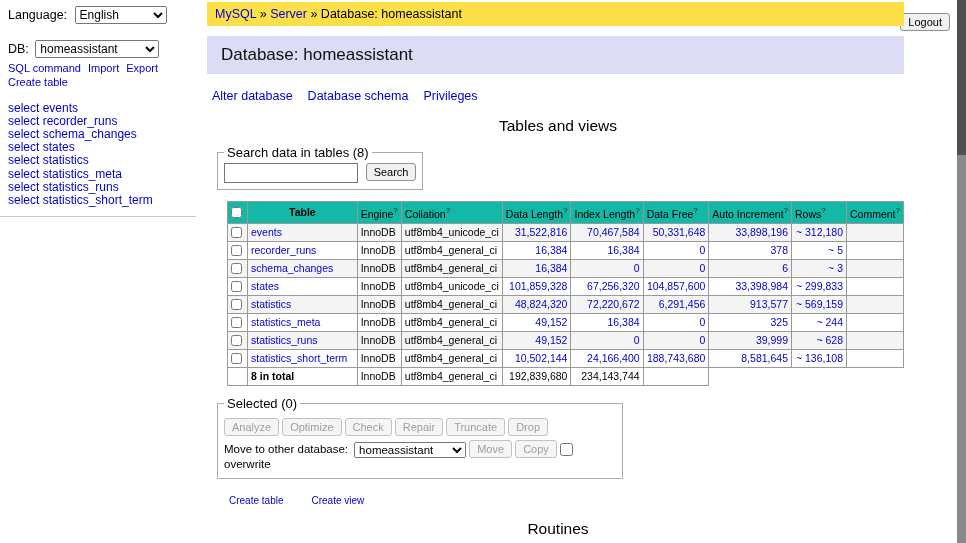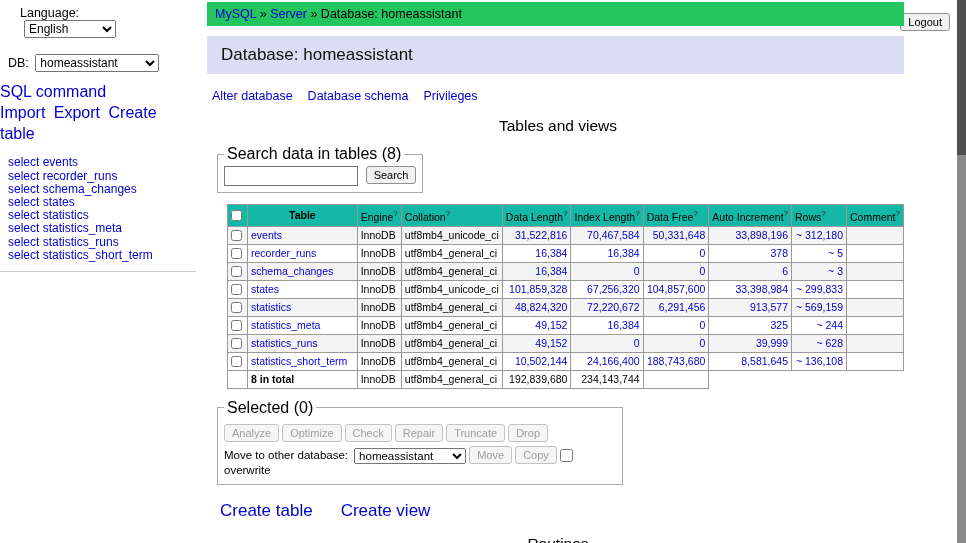--- a/index.html
+++ b/index.html
@@ -16,44 +16,44 @@
   input[type=checkbox]{width:13px;height:13px;margin:0 2px 0 0;vertical-align:middle;}
 
   
   #scrollbar{position:absolute;right:0;top:0;width:9px;height:543px;background:#8a8a8a;}
   #scrollbar .thumb{position:absolute;left:0;top:0;width:9px;height:155px;background:#4f4f4f;}
 
   #logout{position:absolute;top:13px;right:16px;}
 
   
   #sidebar{position:absolute;left:0;top:0;width:196px;}
-  .lang{margin:0;padding:6px 20px 0;font-size:12.5px;}
+  .lang{margin:0;padding:6px 8px 0;font-size:12.5px;}
   .lang select{width:92px;margin-left:4px;}
   #logo{margin:9px 0 0;background:#ebebeb;border-bottom:1px solid #d8d8d8;
         padding:8px 10px;font-weight:normal;}
   #logo .name{font-style:italic;font-size:17px;color:#787878;}
   #logo .ver{font-size:11px;color:#8a8a8a;margin-left:4px;}
   .dbrow{margin:16px 0 0;padding:0 8px;font-size:12.5px;}
   .dbrow select{width:124px;margin-left:3px;}
-  #cmd-links{margin:10px 0 0;padding:0 0;width:162px;font-size:16px;line-height:1.3;}
+  #cmd-links{margin:3px 0 0;padding:0 8px;width:162px;font-size:11px;line-height:1.3;}
   #cmd-links a{margin-right:4px;}
   #table-links{margin:12px 0 0;padding:0 8px 9px;border-bottom:1px solid #ccc;}
   #table-links a{display:block;font-size:12px;line-height:13.2px;}
 
   
   #content{position:absolute;left:207px;top:0;width:697px;}
-  #breadcrumb{margin:2px 0 0;background:#22c55e;padding:5px 8px;font-size:12.5px;height:14px;}
+  #breadcrumb{margin:2px 0 0;background:#fde047;padding:5px 8px;font-size:12.5px;height:14px;}
   h2{margin:10px 0 0;background:#dcdcf5;font-weight:normal;font-size:17px;
      padding:9px 0 9px 14px;color:#111;}
   #nav-links{margin:15px 0 0;padding-left:5px;font-size:12.5px;}
   #nav-links a{margin-right:15px;}
   h3{font-weight:normal;font-size:15.5px;margin:14px 0 0;padding-left:5px;text-align:center;}
 
   fieldset{border:1px solid #aaa;margin:10px 0 0 10px;padding:3px 6px 6px;display:inline-block;}
-  legend{font-size:16px;padding:0 3px;}
+  legend{font-size:13px;padding:0 3px;}
   #search-fs input[type=text]{width:126px;height:16px;border:1px solid #777;
         font-size:12px;padding:1px 3px;vertical-align:middle;margin-right:4px;}
 
   
   #tables-table{border-collapse:collapse;margin:11px 0 0 20px;table-layout:fixed;font-size:10.5px;}
   #tables-table th,#tables-table td{border:1px solid #999;padding:1px 3px;
         line-height:15px;overflow:hidden;white-space:nowrap;}
   #tables-table thead th{background:#14b8a6;font-weight:normal;text-align:left;}
   #tables-table thead th.name-col{font-weight:bold;text-align:center;}
   #tables-table sup{font-size:8px;color:#222;}
@@ -67,21 +67,21 @@
   #tables-table th.total-name{font-weight:bold;text-align:left;font-size:10.5px;}
   #tables-table input[type=checkbox]{width:11px;height:11px;}
 
   #selected-fs{width:392px;}
   #selected-fs .row{margin:4px 0 2px;font-size:11px;}
   #selected-fs .act{margin-right:3px;}
   #selected-fs select{width:112px;font-size:11.5px;vertical-align:middle;}
   #selected-fs .mv-label{font-size:11.5px;margin-right:3px;}
   #selected-fs label{font-size:11.5px;}
 
-  .link-row{margin:16px 8px 0;padding-left:5px;font-size:17px;}
+  .link-row{margin:16px 17px 0;padding-left:5px;font-size:10px;}
   #create-links a{margin-right:28px;}
 </style>
 </head>
 <body>
 
 <div id="app">
 
   <div id="scrollbar">
     <div class="thumb"></div>
   </div>

